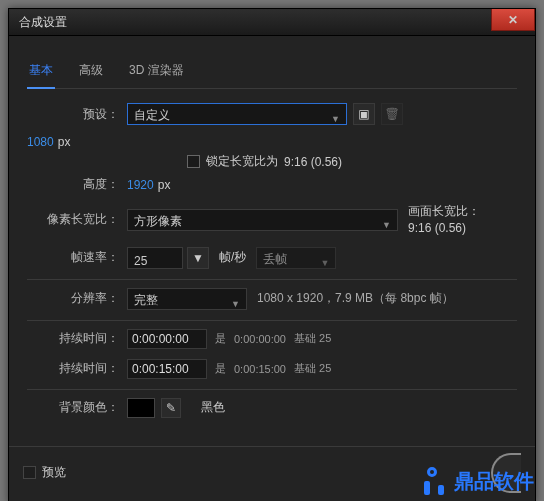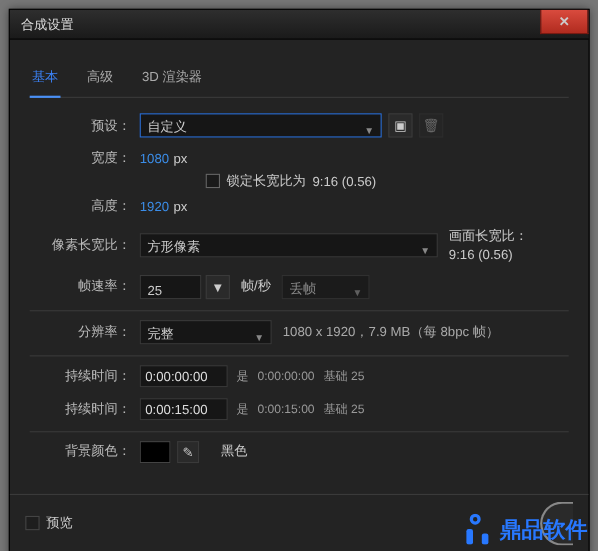--- a/index.html
+++ b/index.html
@@ -74,21 +74,20 @@
       </div>
       <div class="icon-btn">
           <span>▣</span>
         </div>
       <div class="icon-btn disabled">
           <span>🗑</span>
         </div>
     </div>
 
     <div class="row" style="margin-bottom:4px">
-      <span class="label w100">宽度：</span>
       <span class="link-val">1080</span>
       <span style="margin-left:4px">px</span>
     </div>
     <div class="dim-row" style="margin-bottom:6px">
       <div style="width:100px"></div>
       <div class="lock-group">
         <span class="checkbox"></span>
         <span>锁定长宽比为</span>
         <span>9:16 (0.56)</span>
       </div>

